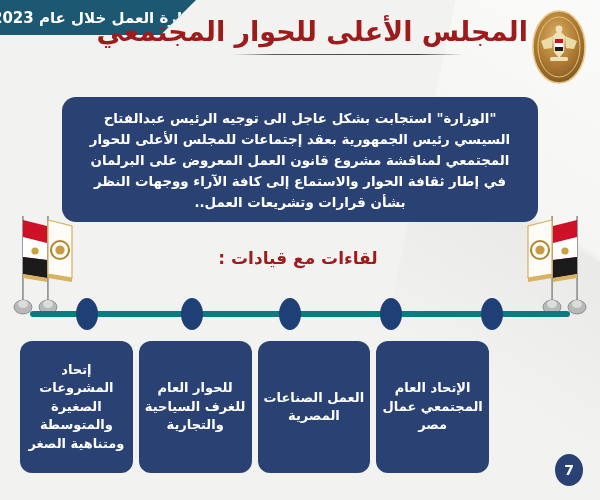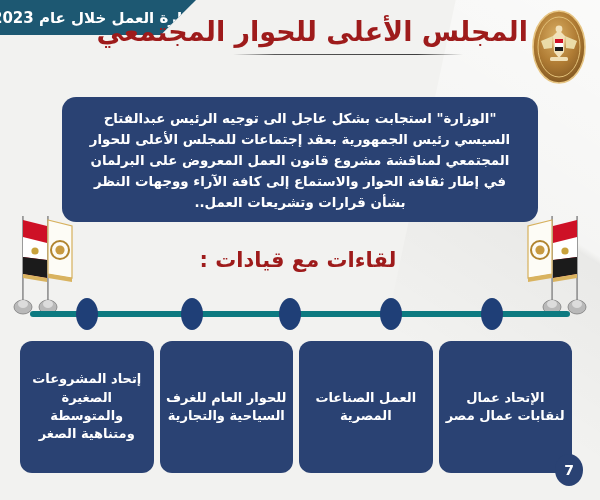--- a/index.html
+++ b/index.html
@@ -95,21 +95,21 @@
     line-height: 1.58;
     text-align: center;
   }
   
   #subtitle {
     position: absolute;
     left: 0; top: 248px;
     width: 596px;
     text-align: center;
     color: #9e1b1b;
-    font-size: 21px;
+    font-size: 17px;
     font-weight: bold;
   }
   
   #timeline-line {
     position: absolute;
     left: 30px; top: 311px;
     width: 540px; height: 6px;
     background: #0d7a80;
     border-radius: 3px;
   }
@@ -117,21 +117,21 @@
     position: absolute;
     top: 298px;
     width: 22px; height: 32px;
     background: #1f3f77;
     border-radius: 50%;
   }
   
   #cards {
     position: absolute;
     left: 20px; top: 341px;
-    width: 552px;
+    width: 469px;
     height: 132px;
     display: flex;
     gap: 6px;
   }
   .card {
     flex: 1 1 0;
     background: #2a4273;
     border-radius: 12px;
     display: flex;
     align-items: center;
@@ -275,19 +275,19 @@
       <div class="card">
         <div class="card-label" dir="rtl">إتحاد المشروعات الصغيرة والمتوسطة ومتناهية الصغر</div>
       </div>
       <div class="card">
         <div class="card-label" dir="rtl">للحوار العام للغرف السياحية والتجارية</div>
       </div>
       <div class="card">
         <div class="card-label" dir="rtl">العمل الصناعات المصرية</div>
       </div>
       <div class="card">
-        <div class="card-label" dir="rtl">الإتحاد عمال لنقابات عمال مصر</div>
+        <div class="card-label" dir="rtl">الإتحاد العام المجتمعي عمال مصر</div>
       </div>
     </div>
 
   <div id="page-badge">7</div>
 
 </div>
 
 </body></html>

